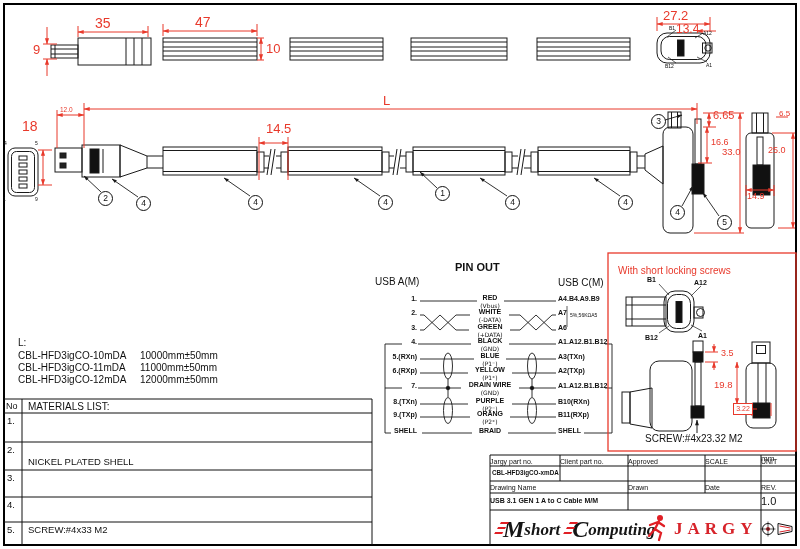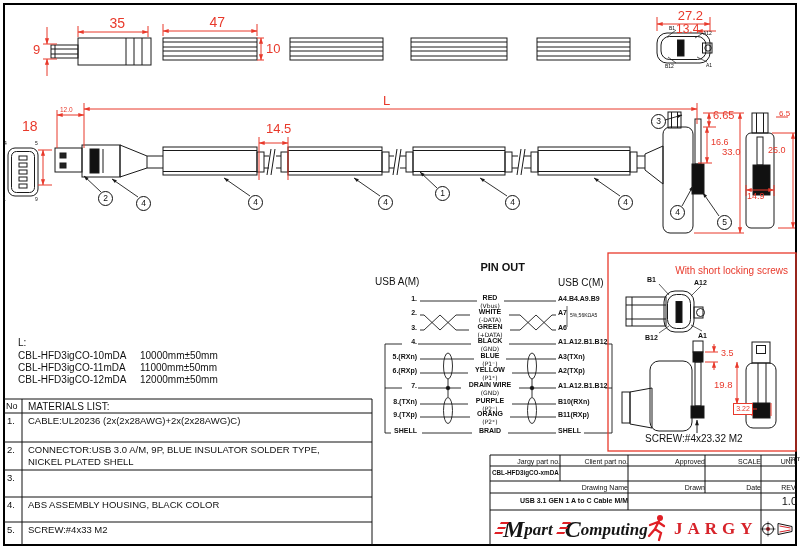--- a/index.html
+++ b/index.html
@@ -1,21 +1,21 @@
 <!DOCTYPE html>
 <html><head>
 <meta charset="utf-8">
 <style>
   html,body{margin:0;padding:0;background:#fff}
   #sheet{position:relative;width:800px;height:549px;background:#fff;
          font-family:"Liberation Sans",sans-serif;overflow:hidden}
   #lines{position:absolute;left:0;top:0}
   .t{position:absolute;white-space:nowrap;color:#111;line-height:1}
   .red{color:#e8392b}
-  .c{text-align:right}
+  .c{text-align:left}
   .b{font-weight:bold}
   .f5{font-size:5px}.f6{font-size:6px}.f65{font-size:6.5px}.f7{font-size:7px}
   .f8{font-size:8px}.f85{font-size:11px}.f9{font-size:9px}.f95{font-size:9.5px}
   .f10{font-size:10px}.f105{font-size:10.5px}.f11{font-size:11px}.f12{font-size:12px}
   .f13{font-size:13px}.f14{font-size:14px}
   .dv{font-family:"DejaVu Sans",sans-serif}
   .co{position:absolute;width:13px;height:13px;border:1px solid #111;border-radius:50%;
       font-size:8.5px;line-height:12px;text-align:center;color:#111;background:#fff}
   .pinl{width:57px;text-align:right}
   .pinc{width:70px;text-align:center}
@@ -455,27 +455,24 @@
 <span class="t f10" style="left:18px;top:351px">CBL-HFD3igCO-10mDA</span>
 <span class="t f10" style="left:140px;top:351px">10000mm±50mm</span>
 <span class="t f10" style="left:18px;top:363px">CBL-HFD3igCO-11mDA</span>
 <span class="t f10" style="left:140px;top:363px">11000mm±50mm</span>
 <span class="t f10" style="left:18px;top:375px">CBL-HFD3igCO-12mDA</span>
 <span class="t f10" style="left:140px;top:375px">12000mm±50mm</span>
 
 <span class="t f9" style="left:6px;top:402px">No</span>
 <span class="t f10" style="left:28px;top:402px">MATERIALS LIST:</span>
 <span class="t matrow" style="left:7px;top:416px">1.</span>
-<span class="t matrow" style="left:28px;top:416px">CABLE:UL20236 (2x(2x28AWG)+2x(2x28AWG)C)</span>
 <span class="t matrow" style="left:7px;top:445px">2.</span>
-<span class="t matrow" style="left:28px;top:445px">CONNECTOR:USB 3.0 A/M, 9P, BLUE INSULATOR SOLDER TYPE,</span>
 <span class="t matrow" style="left:28px;top:457px">NICKEL PLATED SHELL</span>
 <span class="t matrow" style="left:7px;top:473px">3.</span>
 <span class="t matrow" style="left:7px;top:500px">4.</span>
-<span class="t matrow" style="left:28px;top:500px">ABS ASSEMBLY HOUSING, BLACK COLOR</span>
 <span class="t matrow" style="left:7px;top:525px">5.</span>
 <span class="t matrow" style="left:28px;top:525px">SCREW:#4x33 M2</span>
 
 <span class="t red f10 c" style="left:618px;top:266px;width:170px">With short locking screws</span>
 <span class="t b f7" style="left:647px;top:276px">B1</span>
 <span class="t b f7" style="left:694px;top:279px">A12</span>
 <span class="t b f7" style="left:645px;top:334px">B12</span>
 <span class="t b f7" style="left:698px;top:332px">A1</span>
 <span class="t red f9" style="left:721px;top:349px">3.5</span>
 <span class="t red f95" style="left:714px;top:380px">19.8</span>
@@ -492,21 +489,21 @@
 <span class="t f7 c" style="left:490px;top:484px;width:138px">Drawing Name</span>
 <span class="t f7 c" style="left:628px;top:484px;width:77px">Drawn</span>
 <span class="t f7 c" style="left:705px;top:484px;width:56px">Date</span>
 <span class="t f7 c" style="left:761px;top:484px;width:36px">REV.</span>
 <span class="t b f7 c" style="left:490px;top:497px;width:138px">USB 3.1 GEN 1 A to C Cable M/M</span>
 <span class="t f85 c" style="left:761px;top:496px;width:36px">1.0</span>
 
 <div class="t brand" style="left:497px;top:513px">
   <span class="stripes"></span>
   <span class="cap">M</span>
-  <span class="low">part</span>
+  <span class="low">short</span>
   <span style="width:6px"></span>
   <span class="stripes"></span>
   <span class="cap">C</span>
   <span class="low">omputing</span>
 </div>
 <svg class="t" style="left:645px;top:512px" width="24" height="32">
   <circle cx="15" cy="6" r="3" fill="#e01f25"></circle>
   <path d="M14,9 L10,17 M13,10 L19,14 M13,10 L5,13 M10,17 L16,21 L14,28 M10,17 L4,24" stroke="#e01f25" stroke-width="2.3" fill="none" stroke-linecap="round"></path>
 </svg>
 <span class="t jargy" style="left:674px;top:520px">JARGY</span>

